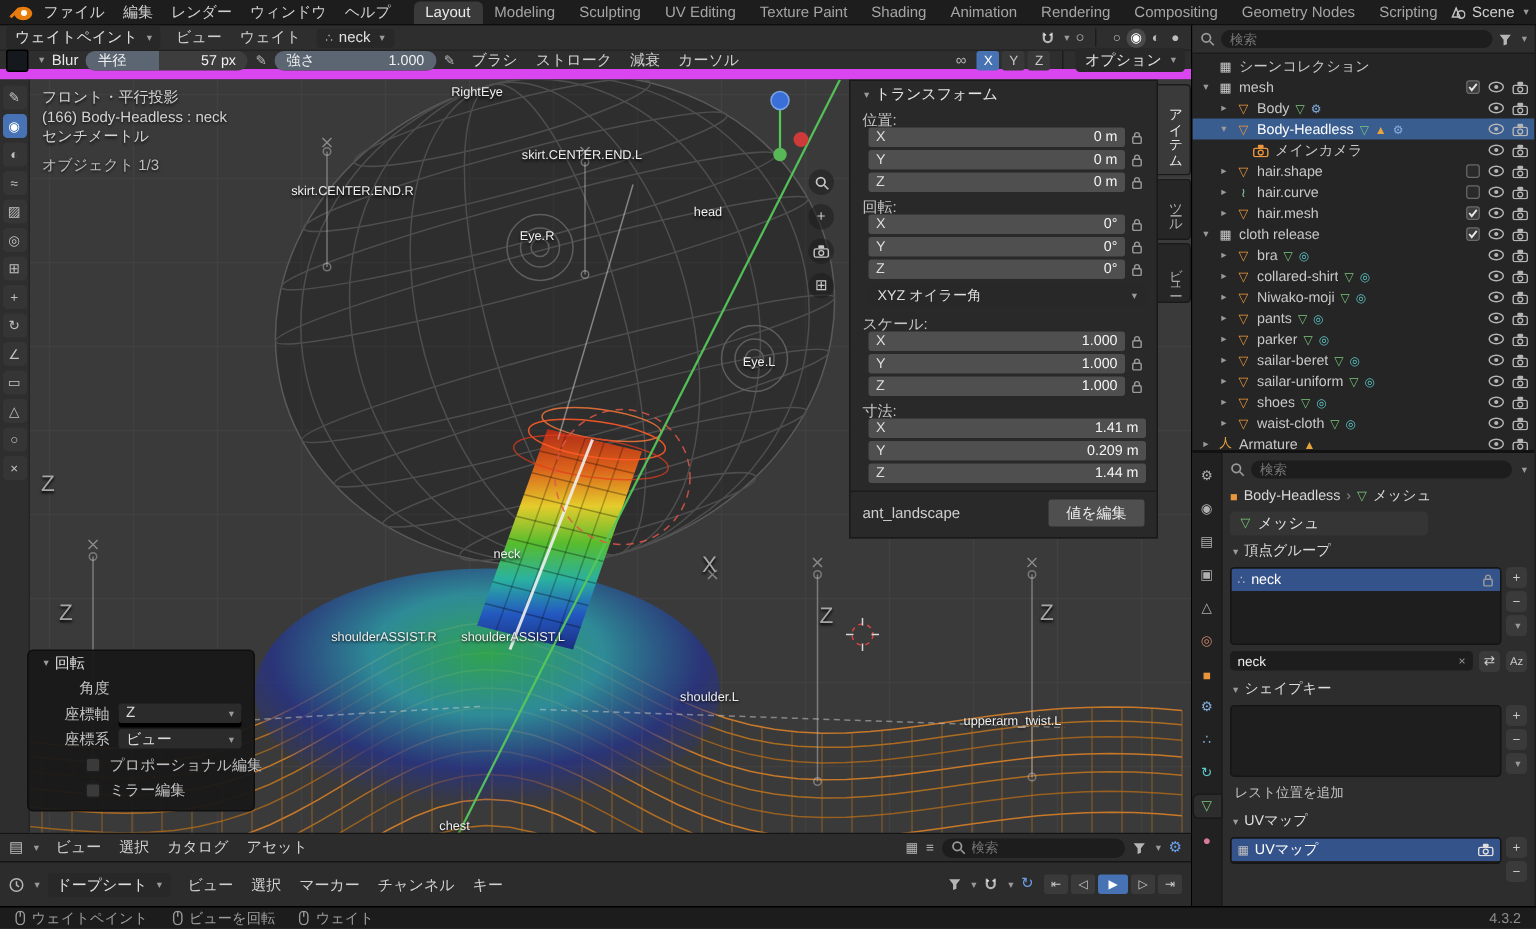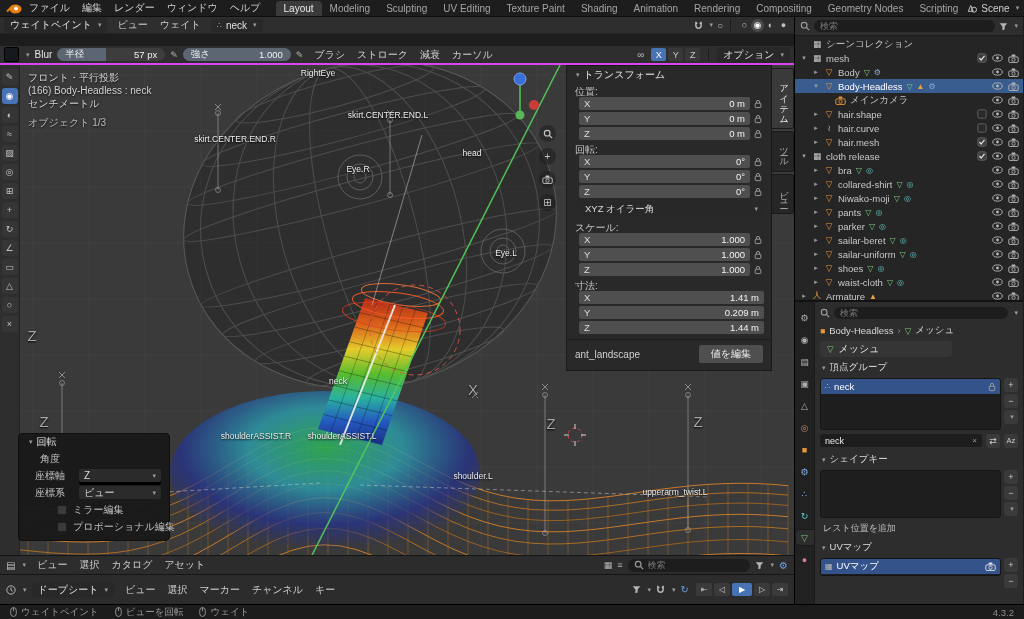--- a/index.html
+++ b/index.html
@@ -19,21 +19,21 @@
   .tab.active{background:#3a3a3a;color:#eaeaea;}
   .top-right{margin-left:auto;display:flex;align-items:center;gap:4px;color:#cfcfcf;white-space:nowrap;}
 
   
   .middle{display:flex;height:587px;}
   .workzone{width:795px;display:flex;flex-direction:column;border-right:1px solid #000;}
   .rightcol{width:228px;display:flex;flex-direction:column;background:#252525;}
 
   
   .vph1{height:17px;background:#2e2e2e;display:flex;align-items:center;gap:4px;padding:0 4px;border-bottom:1px solid #232323;}
-  .vph2{height:19px;background:#2e2e2e;display:flex;align-items:center;gap:5px;padding:0 4px;border-bottom:2px solid #d946ef;margin-top:12px;}
+  .vph2{height:19px;background:#2e2e2e;display:flex;align-items:center;gap:5px;padding:0 4px;border-bottom:7px solid #d946ef;}
   .pill{display:flex;align-items:center;gap:4px;background:#282828;border-radius:3px;padding:1px 6px;color:#e0e0e0;white-space:nowrap;}
   .ic{display:flex;align-items:center;justify-content:center;color:#b5b5b5;}
   .slider{position:relative;width:108px;height:13px;background:#3d3d3d;border-radius:7px;overflow:hidden;display:flex;align-items:center;justify-content:space-between;padding:0 8px;font-size:9.5px;color:#f0f0f0;white-space:nowrap;}
   .slider .fill{position:absolute;left:0;top:0;bottom:0;background:#5c6673;}
   .slider span{position:relative;z-index:1;}
   .penic{color:#b5b5b5;font-size:9px;}
   .brush-thumb{width:15px;height:15px;background:#15181d;border:1px solid #000;border-radius:2px;}
   .brush-name{color:#e6e6e6;}
   .sym{width:15px;height:13px;display:flex;align-items:center;justify-content:center;background:#383838;border-radius:2px;color:#c8c8c8;font-size:9px;margin-left:2px;}
   .sym.on{background:#4772b3;color:#fff;}
@@ -68,21 +68,21 @@
   .np-prop .pname{color:#cfcfcf;flex:1;}
   .np-prop .pbtn{background:#4f4f4f;border-radius:2px;padding:2px 12px;color:#ededed;white-space:nowrap;}
   .ntabs{position:absolute;right:0;top:3px;width:22px;display:flex;flex-direction:column;z-index:6;}
   .ntab{writing-mode:vertical-rl;background:#262626;color:#b0b0b0;padding:9px 3px;font-size:9px;border:1px solid #1a1a1a;border-left:none;border-radius:0 3px 3px 0;margin-bottom:2px;}
   .ntab.active{background:#3a3a3a;color:#eaeaea;}
 
   
   .rotate-panel{position:absolute;left:18px;bottom:14px;width:152px;background:rgba(24,24,24,.95);border:1px solid #0f0f0f;border-radius:4px;z-index:6;padding-bottom:5px;}
   .rp-h{height:16px;display:flex;align-items:center;gap:4px;padding:0 8px;color:#e0e0e0;}
   .rp-row{display:flex;align-items:center;height:17px;padding:0 8px;gap:6px;}
-  .rp-l{width:46px;text-align:center;color:#c2c2c2;white-space:nowrap;}
+  .rp-l{width:46px;text-align:right;color:#c2c2c2;white-space:nowrap;}
   .rp-field{flex:1;background:#000000;border-radius:2px;height:13px;display:flex;align-items:center;justify-content:center;color:#f2f2f2;margin-top:40px;}
   .rp-dd{flex:1;background:#2b2b2b;border-radius:2px;height:13px;display:flex;align-items:center;justify-content:space-between;padding:0 5px;color:#dcdcdc;}
   .rp-chk{width:10px;height:10px;background:#3a3a3a;border:1px solid #1f1f1f;border-radius:2px;margin-left:30px;flex:none;}
   .rp-cl{color:#c2c2c2;white-space:nowrap;}
 
   
   .assetbar{height:19px;background:#2c2c2c;display:flex;align-items:center;gap:5px;padding:0 6px;border-top:1px solid #151515;}
   .dopebar{height:30px;background:#2c2c2c;display:flex;align-items:center;gap:5px;padding:0 6px;border-top:1px solid #151515;}
   .ed-ic{color:#c0c0c0;font-size:10px;}
   .search-wrap{display:flex;align-items:center;gap:4px;background:#1d1d1d;border-radius:8px;padding:0 6px;height:13px;width:122px;}
@@ -662,25 +662,25 @@
           </div>
           <div class="rp-row">
             <span class="rp-l">座標系</span>
             <div class="rp-dd">
               <span>ビュー</span>
                 <span class="caret">▾</span>
             </div>
           </div>
           <div class="rp-row">
             <span class="rp-chk"></span>
-            <span class="rp-cl">ミラー編集</span>
+            <span class="rp-cl">プロポーショナル編集</span>
           </div>
           <div class="rp-row">
             <span class="rp-chk"></span>
-            <span class="rp-cl">プロポーショナル編集</span>
+            <span class="rp-cl">ミラー編集</span>
           </div>
         </div>
       </div>
 
       <div class="assetbar">
         <span class="ed-ic">▤</span>
         <span class="caret">▾</span>
         <div id="asset-menus" class="row">
             <span class="menu">ビュー</span>
             <span class="menu">選択</span>

